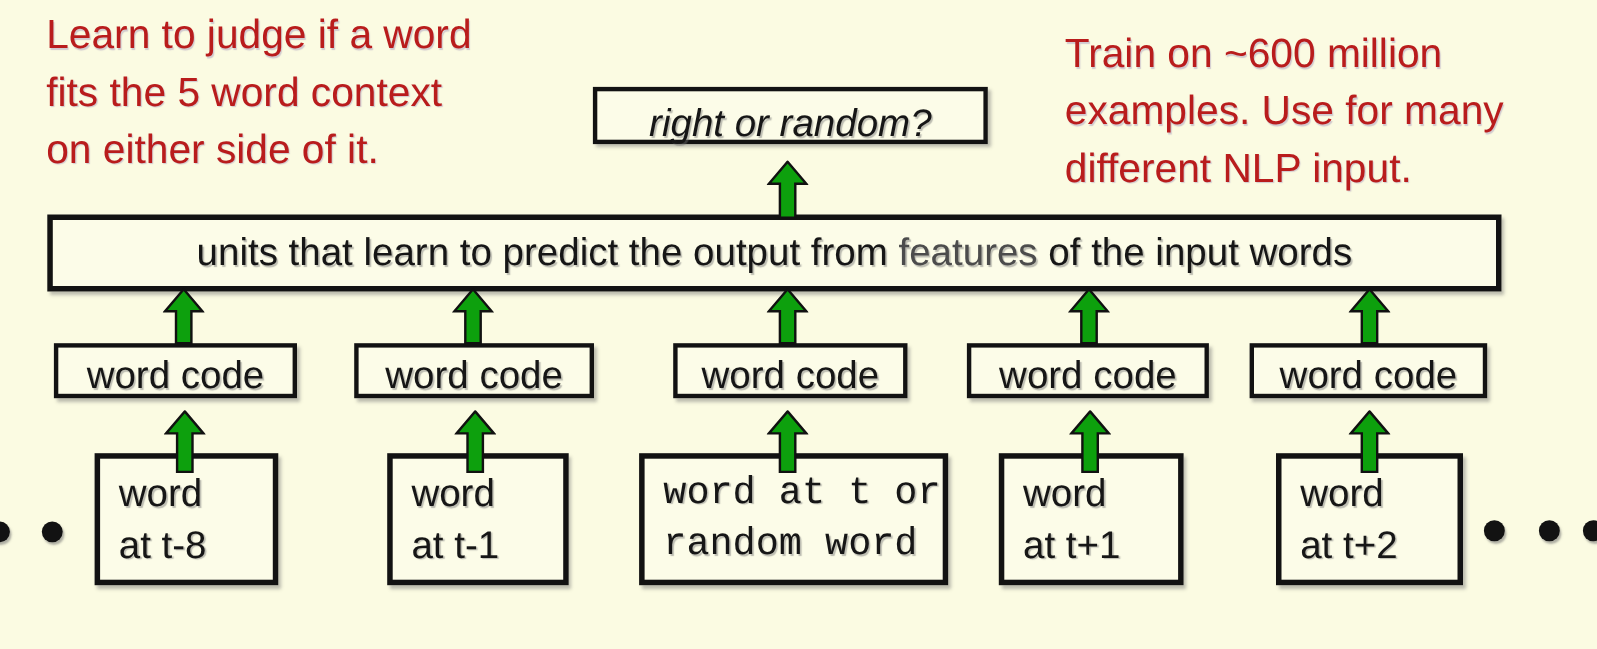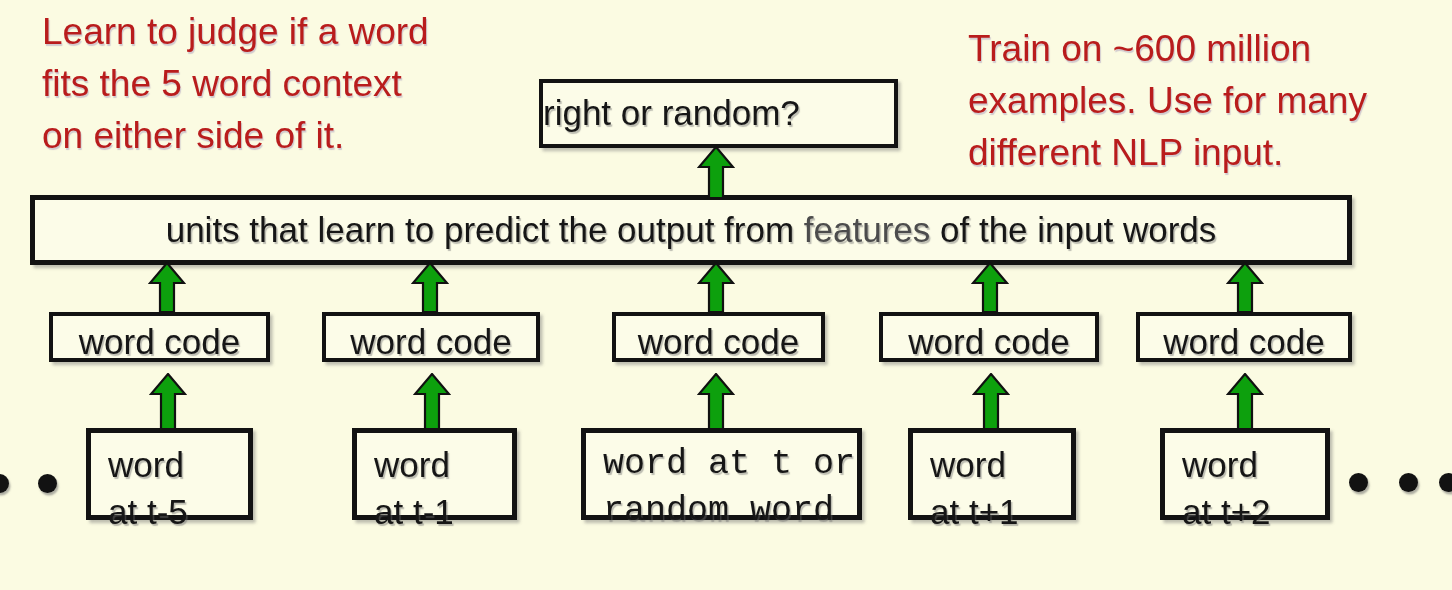--- a/index.html
+++ b/index.html
@@ -28,41 +28,41 @@
     position: absolute;
     background: #fcfce8;
     border: 4px solid #121212;
     box-sizing: border-box;
     color: #161616;
     font-size: 35px;
     text-shadow: 1.5px 1.5px 1px rgba(110,110,110,0.45);
     box-shadow: 2.5px 3px 3px rgba(110,110,110,0.45);
   }
   .output-box {
-    left: 539px; top: 79px; width: 359px; height: 69px;
-    line-height: 60px;
+    left: 539px; top: 79px; width: 359px; height: 52px;
+    text-align: center; line-height: 60px; font-style: italic;
   }
   .wide-box {
-    left: 30px; top: 195px; width: 1322px; height: 70px;
+    left: 43px; top: 195px; width: 1322px; height: 70px;
     border-width: 5px;
     text-align: center; line-height: 59px;
     white-space: nowrap;
   }
   .wide-box .emphasis { color: #4c4c4c; }
   .code-box {
     top: 312px; height: 50px;
     text-align: center; line-height: 52px;
   }
   .code-box.c1 { left: 49px;   width: 221px; }
   .code-box.c2 { left: 322px;  width: 218px; }
   .code-box.c3 { left: 612px;  width: 213px; }
   .code-box.c4 { left: 879px;  width: 220px; }
   .code-box.c5 { left: 1136px; width: 216px; }
   .input-box {
-    top: 428px; height: 92px;
+    top: 412px; height: 120px;
     border-width: 5px;
     padding: 8px 0 0 17px;
     line-height: 47px;
     white-space: nowrap;
   }
   .input-box.i1 { left: 86px;   width: 167px; }
   .input-box.i2 { left: 352px;  width: 165px; }
   .input-box.i3 { left: 581px;  width: 281px; font-family: Liberation Mono, monospace; }
   .input-box.i4 { left: 908px;  width: 168px; }
   .input-box.i5 { left: 1160px; width: 170px; }
@@ -98,21 +98,21 @@
   <div class="box wide-box"><span>units that learn to predict the output from </span><span class="emphasis">features</span><span> of the input words</span></div>
 
   <div class="box code-box c1"><span>word code</span></div>
   <div class="box code-box c2"><span>word code</span></div>
   <div class="box code-box c3"><span>word code</span></div>
   <div class="box code-box c4"><span>word code</span></div>
   <div class="box code-box c5"><span>word code</span></div>
 
   <div class="box input-box i1">
     <div>word</div>
-    <div>at t-5</div>
+    <div>at t-8</div>
   </div>
   <div class="box input-box i2">
     <div>word</div>
     <div>at t-1</div>
   </div>
   <div class="box input-box i3">
     <div>word at t or</div>
     <div>random word</div>
   </div>
   <div class="box input-box i4">

